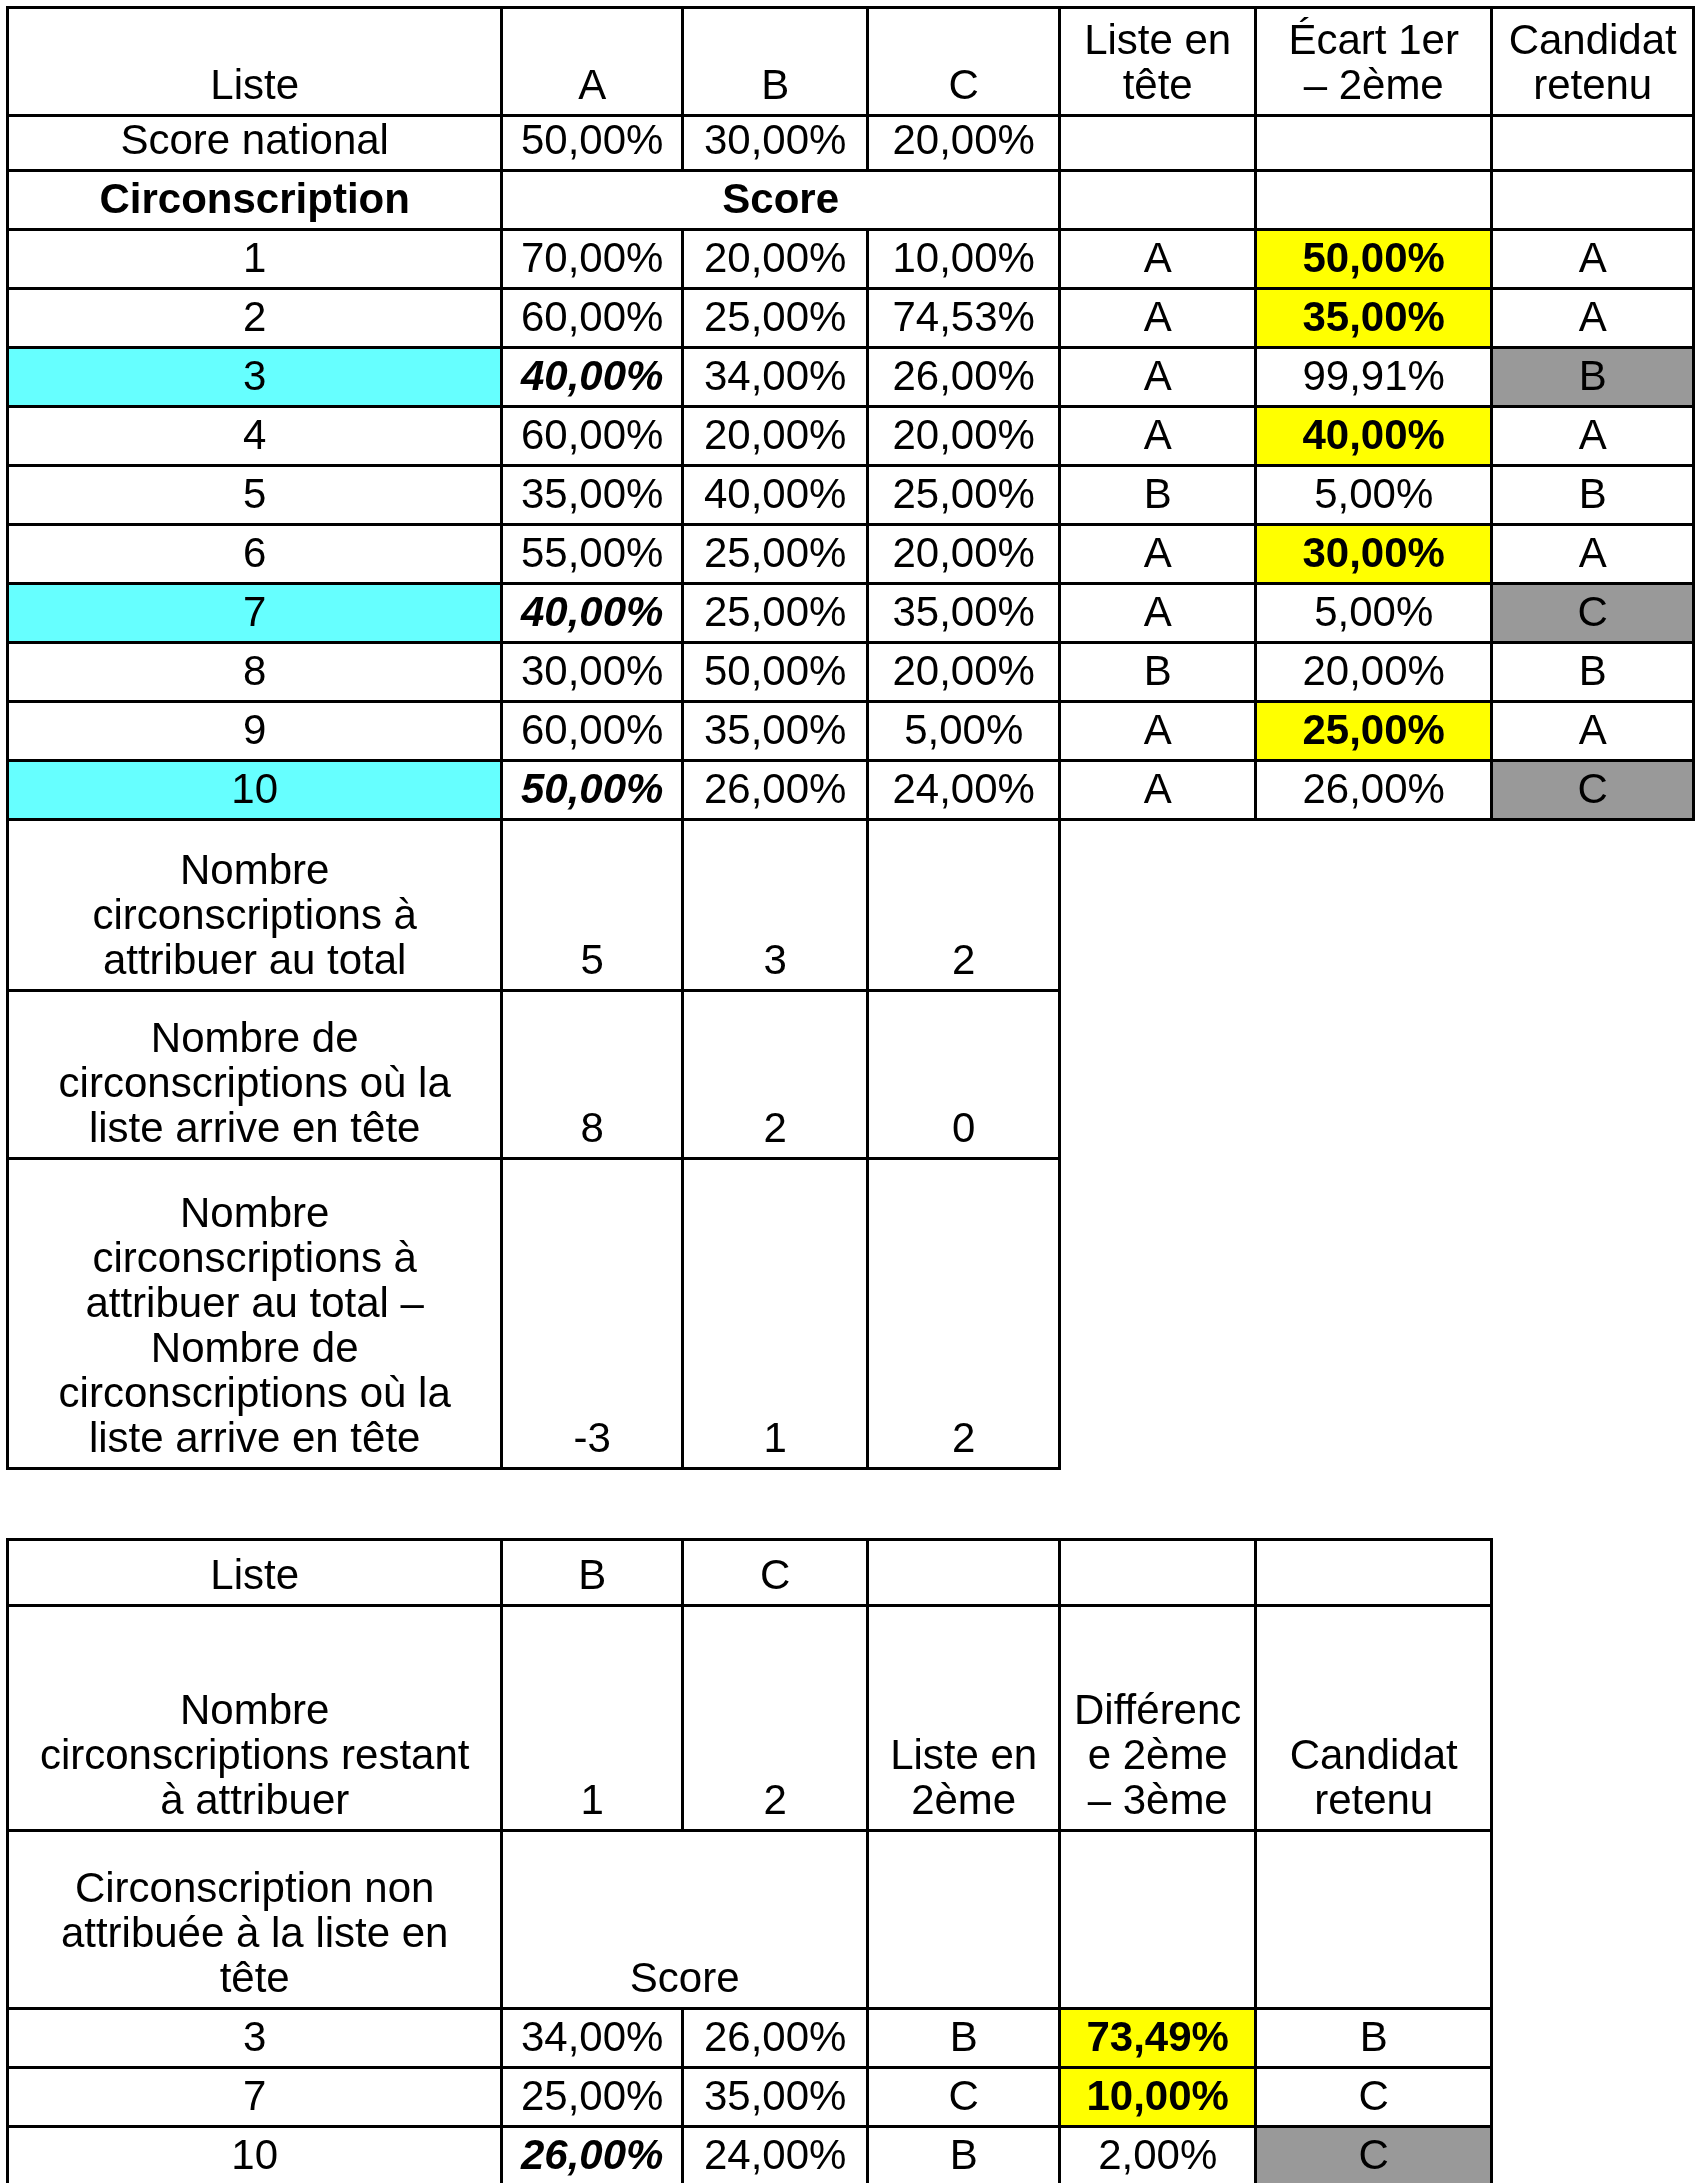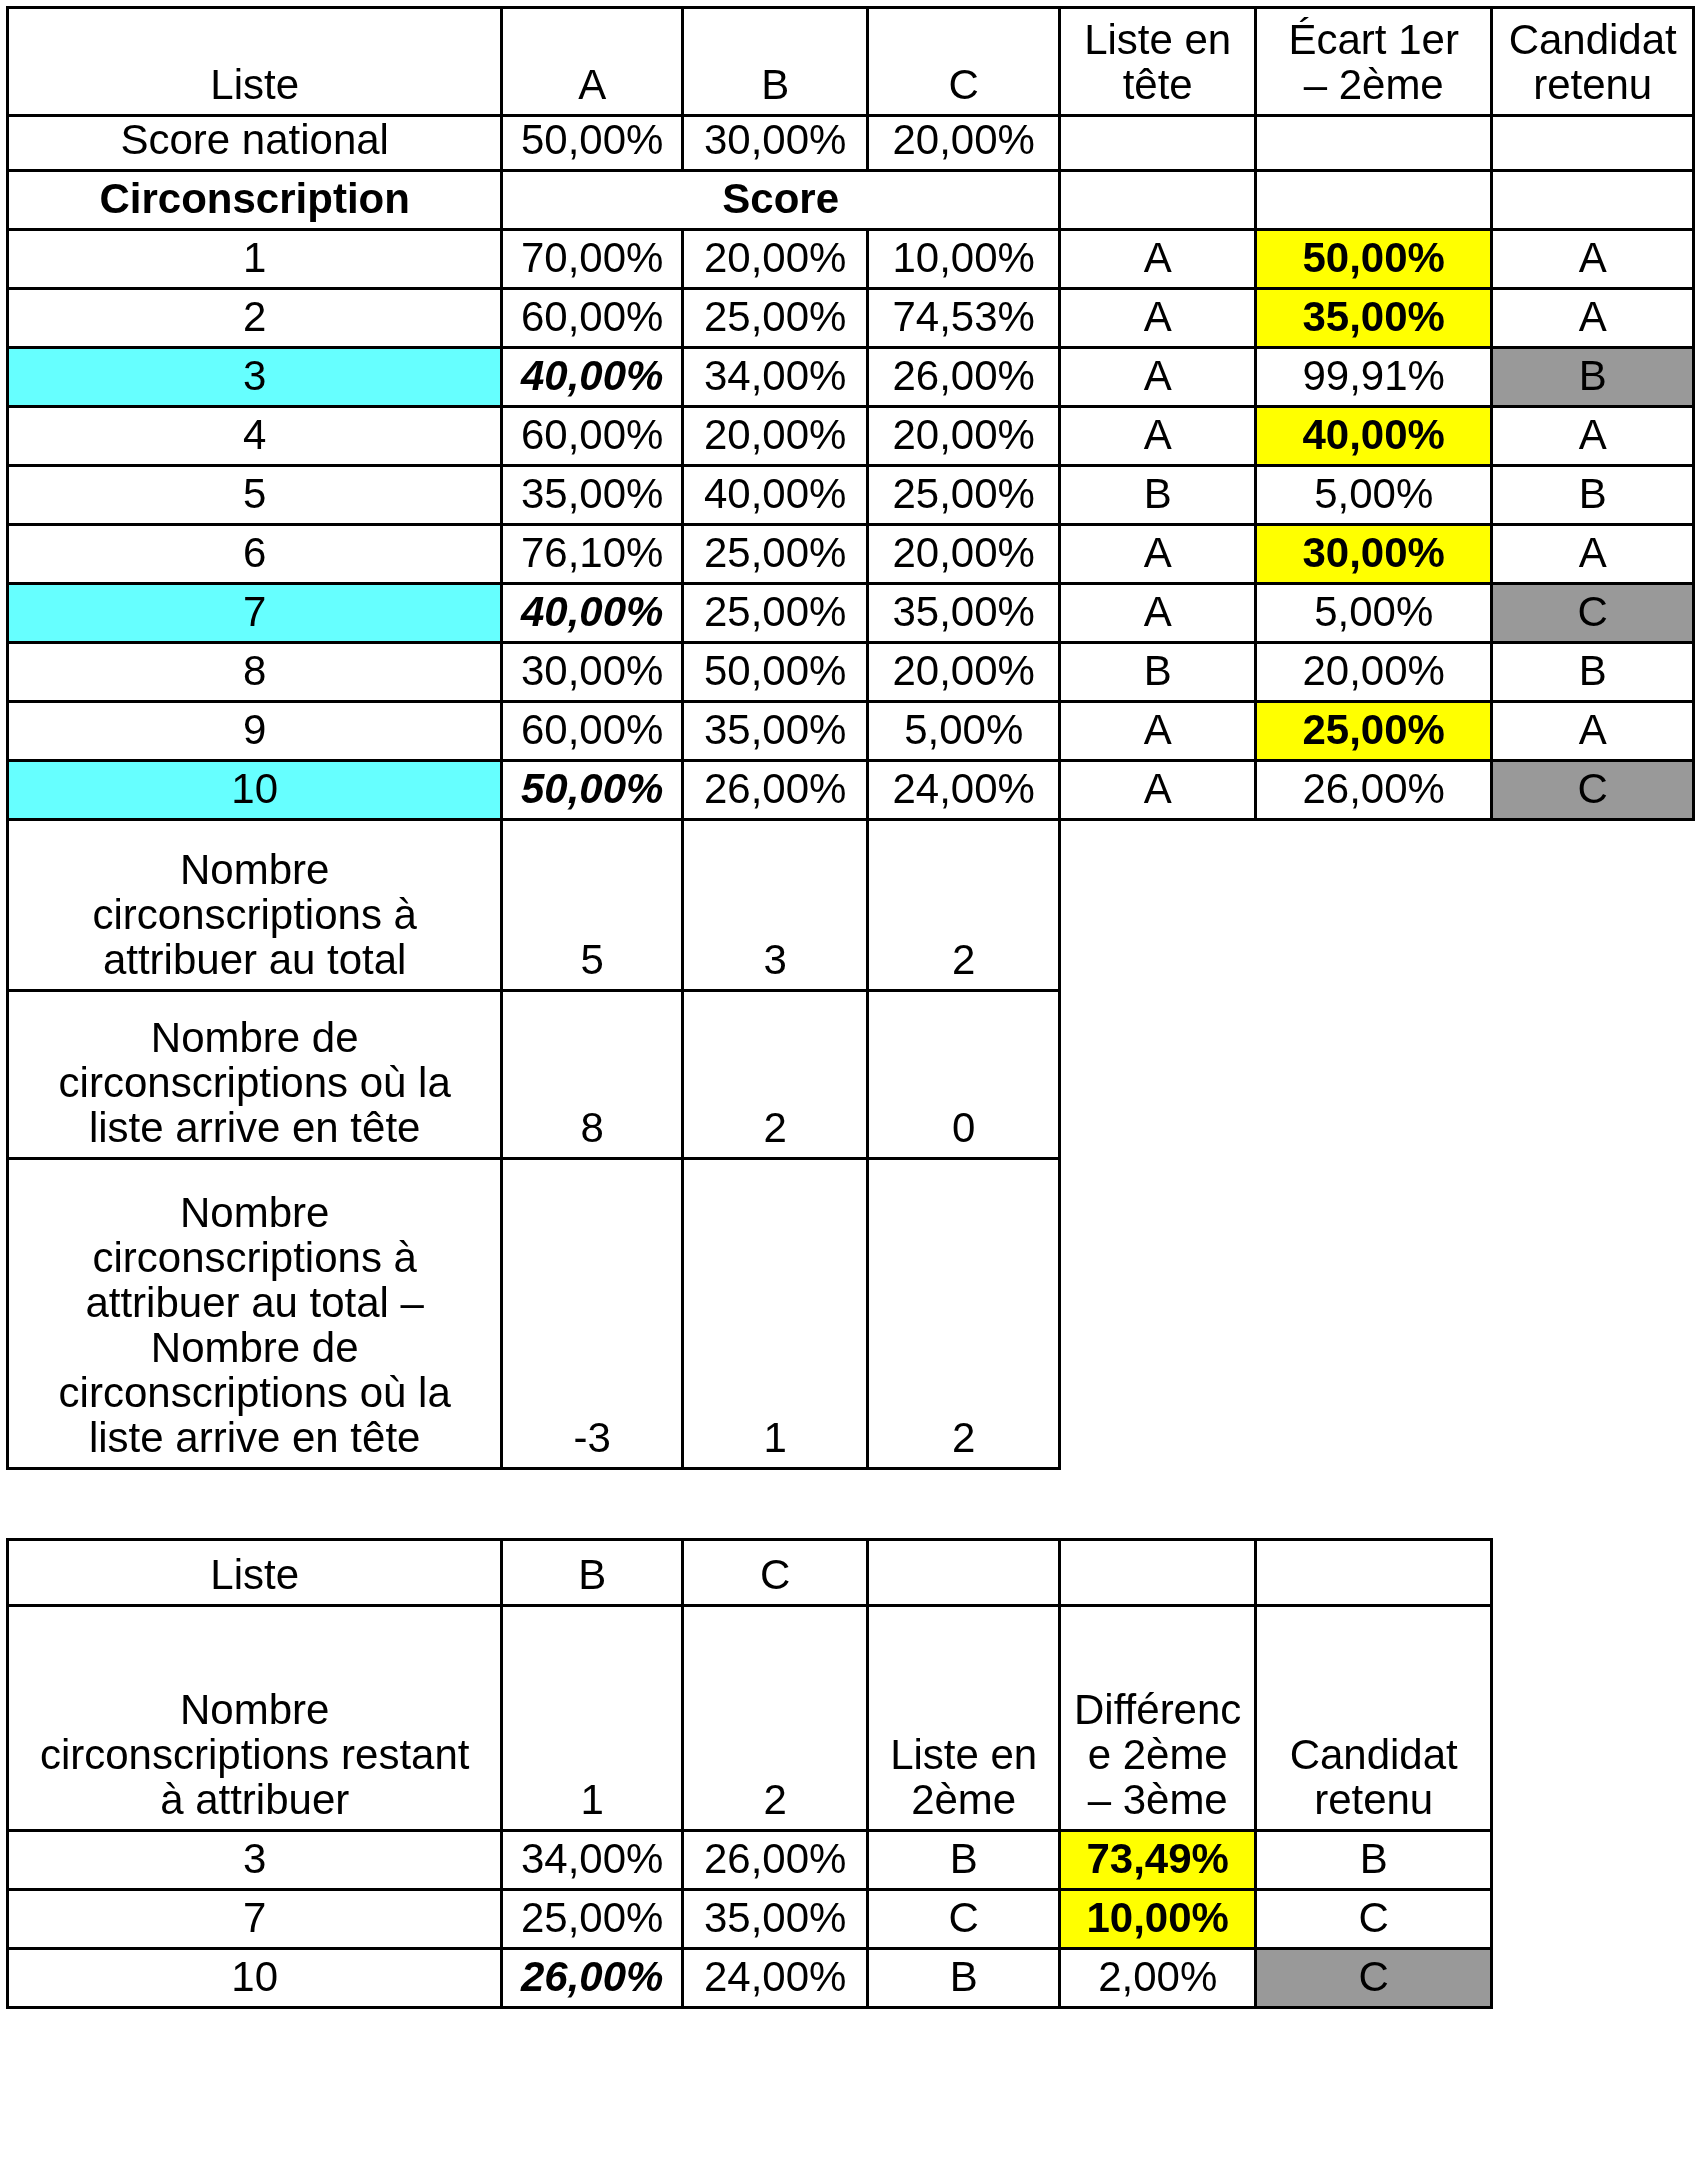--- a/index.html
+++ b/index.html
@@ -129,21 +129,21 @@
     <td>5</td>
     <td>35,00%</td>
     <td class="bold">40,00%</td>
     <td>25,00%</td>
     <td>B</td>
     <td>5,00%</td>
     <td>B</td>
   </tr>
   <tr class="r-d">
     <td>6</td>
-    <td class="bold">76,10%</td>
+    <td class="bold">55,00%</td>
     <td>25,00%</td>
     <td>20,00%</td>
     <td>A</td>
     <td class="yellow">30,00%</td>
     <td>A</td>
   </tr>
   <tr class="r-d">
     <td class="cyan">7</td>
     <td class="bi">40,00%</td>
     <td>25,00%</td>
@@ -235,20 +235,29 @@
     <td>1</td>
     <td>2</td>
     <td>Liste en
 2ème</td>
     <td>Différenc
 e 2ème
 – 3ème</td>
     <td>Candidat
 retenu</td>
   </tr>
+  <tr class="r2-cn">
+    <td>Circonscription non
+attribuée à la liste en
+tête</td>
+    <td colspan="2">Score</td>
+    <td></td>
+    <td></td>
+    <td></td>
+  </tr>
   <tr class="r-d">
     <td>3</td>
     <td class="bold">34,00%</td>
     <td>26,00%</td>
     <td>B</td>
     <td class="yellow">73,49%</td>
     <td>B</td>
   </tr>
   <tr class="r-d">
     <td>7</td>

